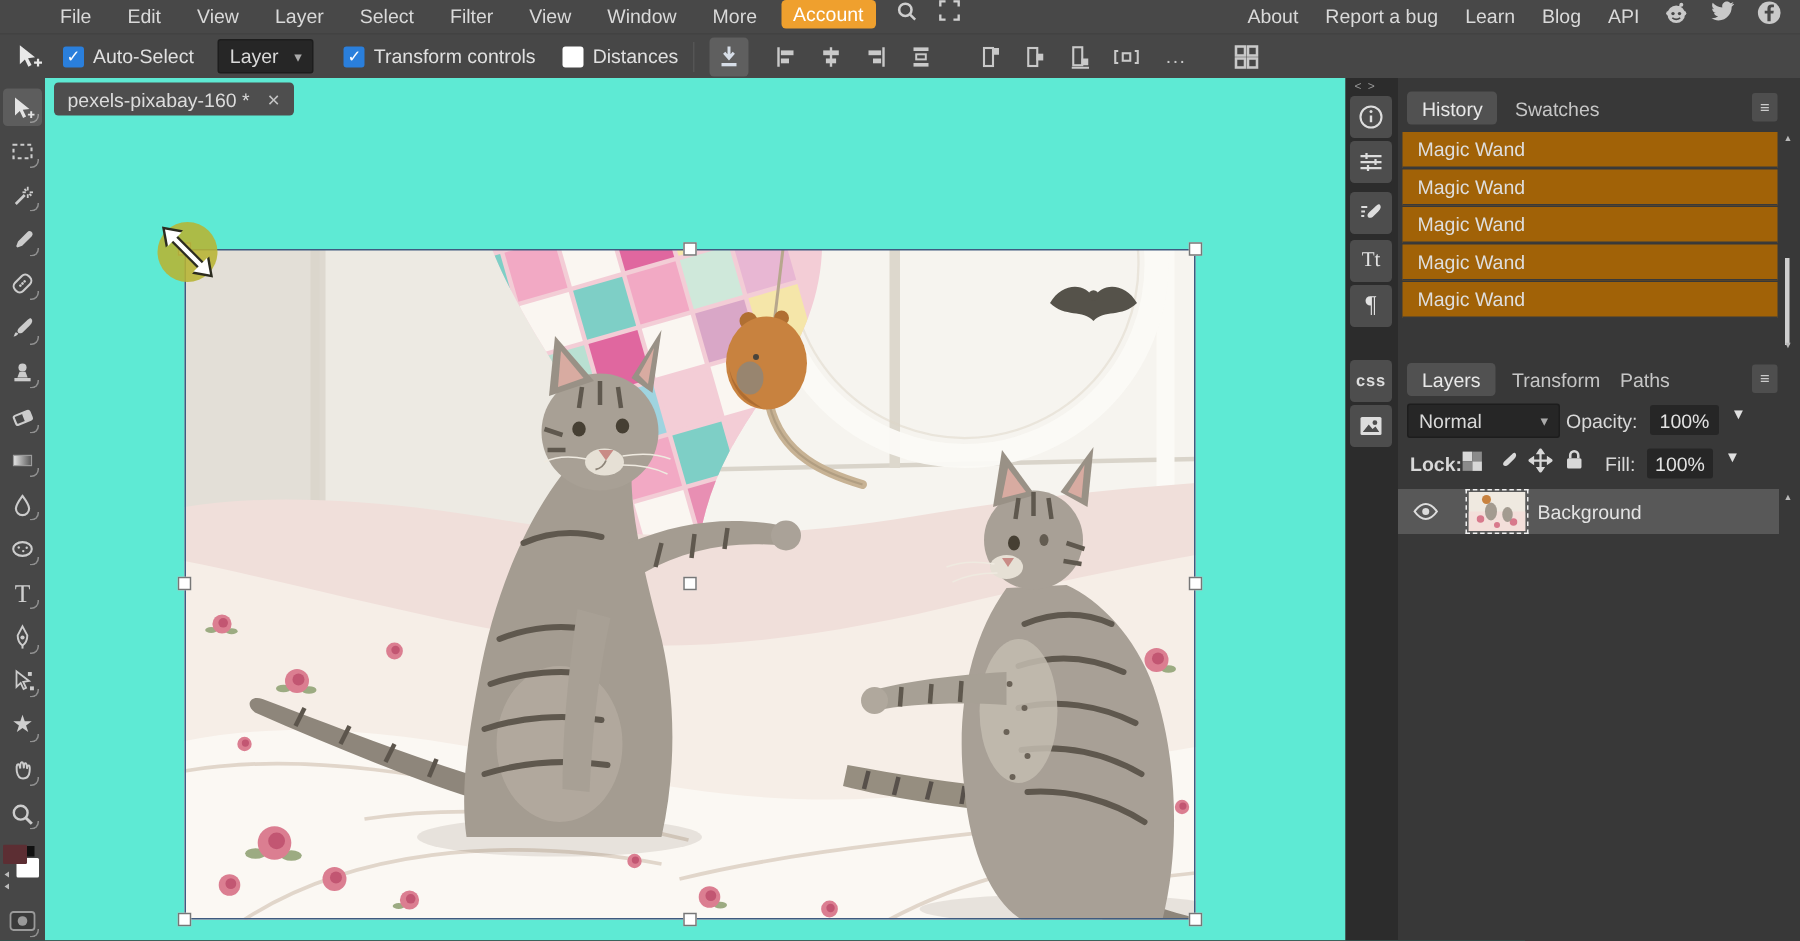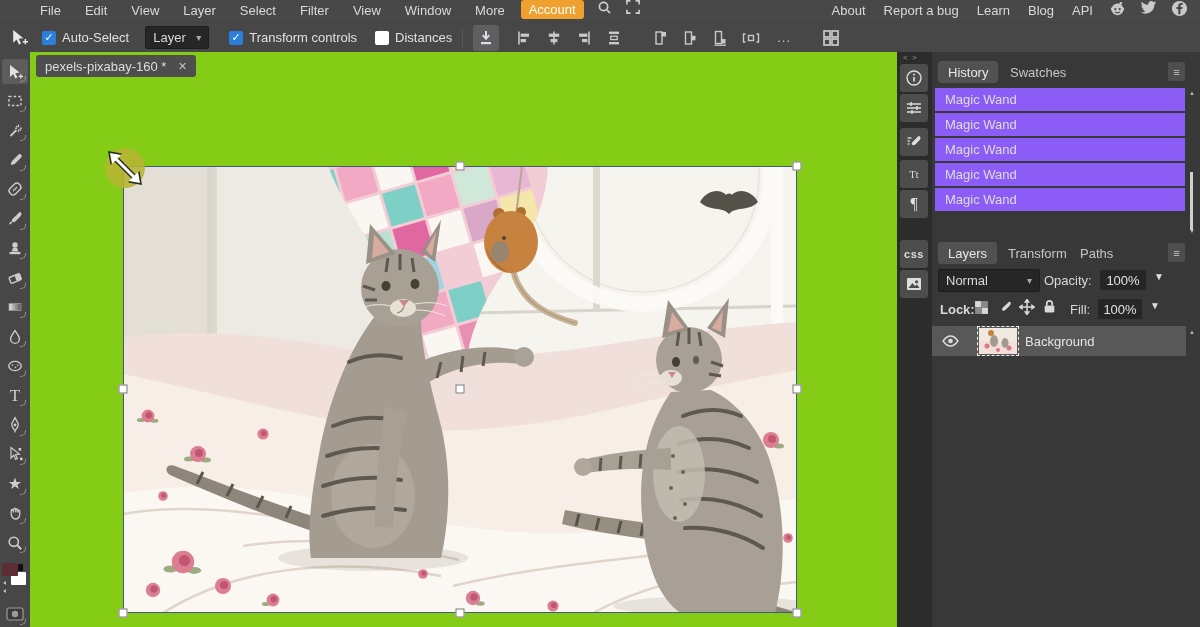--- a/index.html
+++ b/index.html
@@ -31,34 +31,34 @@
   .leftbar{left:0;top:52px;width:30px;height:575px;background:#474747;display:flex;flex-direction:column;align-items:center;}
   .tool{position:relative;width:26px;height:26px;margin-top:4px;display:flex;align-items:center;justify-content:center;border-radius:3px;}
   .tool:first-child{margin-top:7px;}
   .tool.sel{background:#5d5d5d;}
   .tool::after{content:"";position:absolute;right:2px;bottom:2px;width:5px;height:5px;
     border-right:1.5px solid #a9a9a9;border-bottom:1.5px solid #a9a9a9;border-bottom-right-radius:5px;opacity:.75;}
   .tool .glyph{color:#cfcfcf;font-size:15px;line-height:15px;}
   .swatchbox{position:relative;width:26px;height:30px;margin-top:8px;}
   .quickmask{margin-top:6px;}
   
-  .canvas{left:30px;top:52px;width:867px;height:575px;background:#84cc16;}
+  .canvas{left:30px;top:52px;width:867px;height:575px;background:#5eead4;}
   .doc-tab{position:absolute;left:6px;top:3px;height:22px;background:#4e4e4e;border-radius:3px;display:flex;align-items:center;padding:0 9px;color:#dcdcdc;}
   .doc-tab .close{margin-left:12px;color:#c4c4c4;font-size:14px;line-height:14px;}
   .photo-wrap{position:absolute;left:93px;top:114px;width:674px;height:447px;}
   .sel-border{position:absolute;inset:0;border:1px solid #3f5b80;pointer-events:none;}
   .handle{position:absolute;width:7px;height:7px;background:#fff;border:1px solid #777;transform:translate(-50%,-50%);}
   
   .rightcol{left:897px;top:52px;width:303px;height:575px;background:#2c2c2c;}
   .strip-btn{position:absolute;left:3px;width:28px;height:28px;background:#4d4d4d;border-radius:3px;display:flex;align-items:center;justify-content:center;color:#ddd;}
   .panel{position:absolute;left:35px;top:0;width:268px;height:575px;background:#383838;}
   .ptab{position:absolute;height:22px;border-radius:3px;display:flex;align-items:center;padding:0 10px;color:#c6c6c6;}
   .ptab.active{background:#515151;color:#e8e8e8;}
   .hamb{position:absolute;width:17px;height:19px;background:#4e4e4e;border-radius:2px;display:flex;align-items:center;justify-content:center;color:#ccc;font-size:11px;}
-  .hrow{position:absolute;left:3px;width:250px;height:24px;background:#8b5cf6;border-bottom:1px solid #3a3a3a;display:flex;align-items:center;padding-left:10px;box-sizing:border-box;color:#dedede;}
+  .hrow{position:absolute;left:3px;width:250px;height:24px;background:#a16207;border-bottom:1px solid #3a3a3a;display:flex;align-items:center;padding-left:10px;box-sizing:border-box;color:#dedede;}
   .hrow.current{background:#3c3c3c;}
   .smalllabel{color:#d8d8d8;}
   .valbox{background:#262626;border-radius:2px;height:20px;display:flex;align-items:center;justify-content:center;color:#e2e2e2;}
   .collapse-glyph{position:absolute;top:1px;font-size:8px;color:#9a9a9a;letter-spacing:1px;}
   .layer-row{position:absolute;left:0;width:254px;height:30px;background:#585858;display:flex;align-items:center;}
   .thumb{position:relative;width:38px;height:26px;margin-left:20px;outline:1px dashed #f0f0f0;outline-offset:1px;}
   .scrollglyph{position:absolute;color:#b9b9b9;font-size:6px;}
 </style>
 </head>
 <body>
@@ -689,21 +689,21 @@
     <div class="strip-btn" style="top:76px;">
       <svg width="18" height="18" viewBox="0 0 18 18">
           <path d="M14.6 3.2 C16 4.4 15.8 6 14 7.8 L10.6 11.2 C9.4 12.4 7.7 12.5 7 11.6 C6.3 10.7 6.8 9.4 8 8.4 L11.6 5 C12.6 4 13.8 2.8 14.6 3.2 Z" fill="#dddddd"></path>
           <g stroke="#dddddd" stroke-width="1.3">
             <line x1="2.5" y1="5" x2="6.5" y2="5"></line>
             <line x1="2.5" y1="8" x2="5" y2="8"></line>
             <line x1="2.5" y1="11" x2="4.5" y2="11"></line>
           </g>
         </svg>
     </div>
-    <div class="strip-btn" style="top:108px;color:#e2e2e2;font-family:'Liberation Serif',serif;font-size:10px;">
+    <div class="strip-btn" style="top:108px;color:#e2e2e2;font-family:'Liberation Serif',serif;font-size:14px;">
       <span>Tt</span>
     </div>
     <div class="strip-btn" style="top:138px;color:#e2e2e2;font-family:'Liberation Serif',serif;font-size:16px;">
       <span>¶</span>
     </div>
     <div class="strip-btn" style="top:188px;font-weight:bold;font-size:11px;letter-spacing:.5px;">
       <span>css</span>
     </div>
     <div class="strip-btn" style="top:218px;">
       <svg width="18" height="18" viewBox="0 0 18 18">

